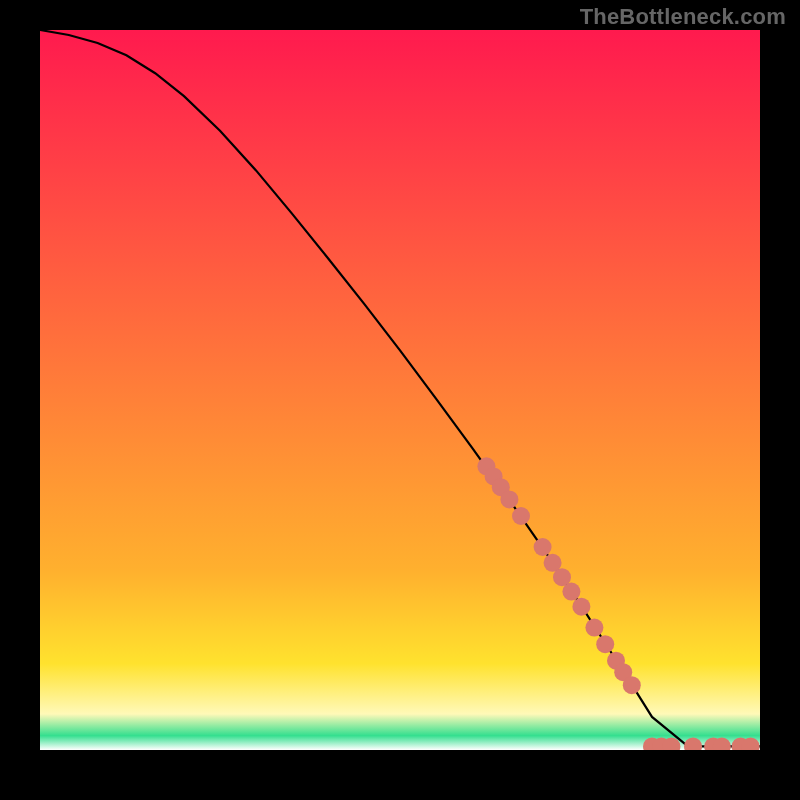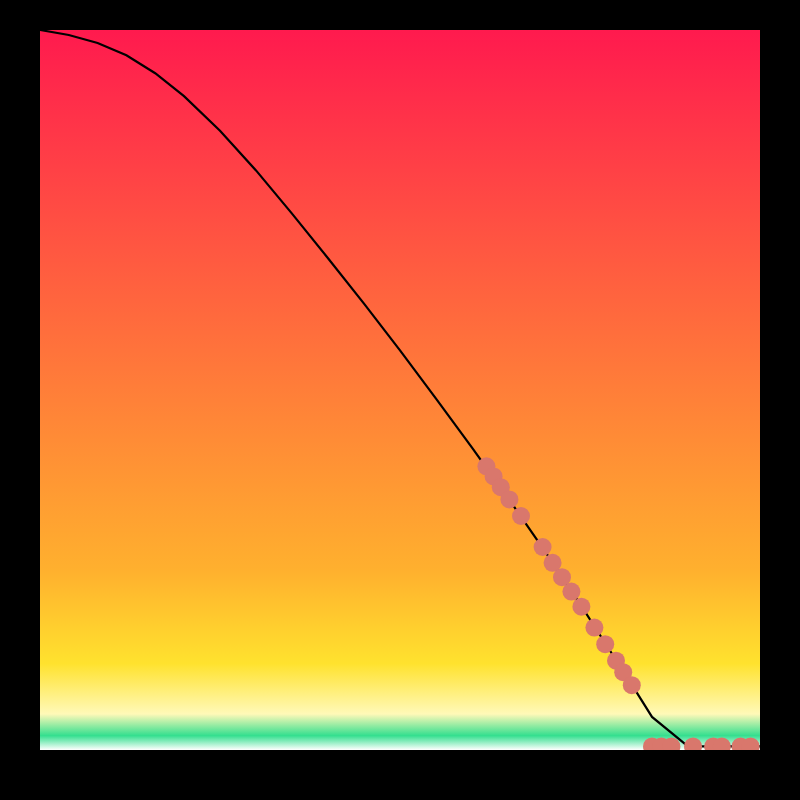--- a/index.html
+++ b/index.html
@@ -26,20 +26,21 @@
     top: 30px;
     width: 720px;
     height: 720px;
   }
   svg.plot { display: block; width: 720px; height: 720px; }
 </style>
 </head>
 <body>
 
 <div class="frame">
+  <div class="watermark">TheBottleneck.com</div>
   <div class="plot-box">
     <svg class="plot" viewBox="0 0 720 720">
       <defs>
         <linearGradient id="bg-grad" x1="0" y1="0" x2="0" y2="1">
             <stop offset="0.00%" stop-color="#ff1a4e"></stop>
             <stop offset="75.00%" stop-color="#ffb02e"></stop>
             <stop offset="88.00%" stop-color="#ffe22e"></stop>
             <stop offset="95.00%" stop-color="#fff9b8"></stop>
             <stop offset="98.00%" stop-color="#34df8f"></stop>
             <stop offset="100.00%" stop-color="#ffffff"></stop>

